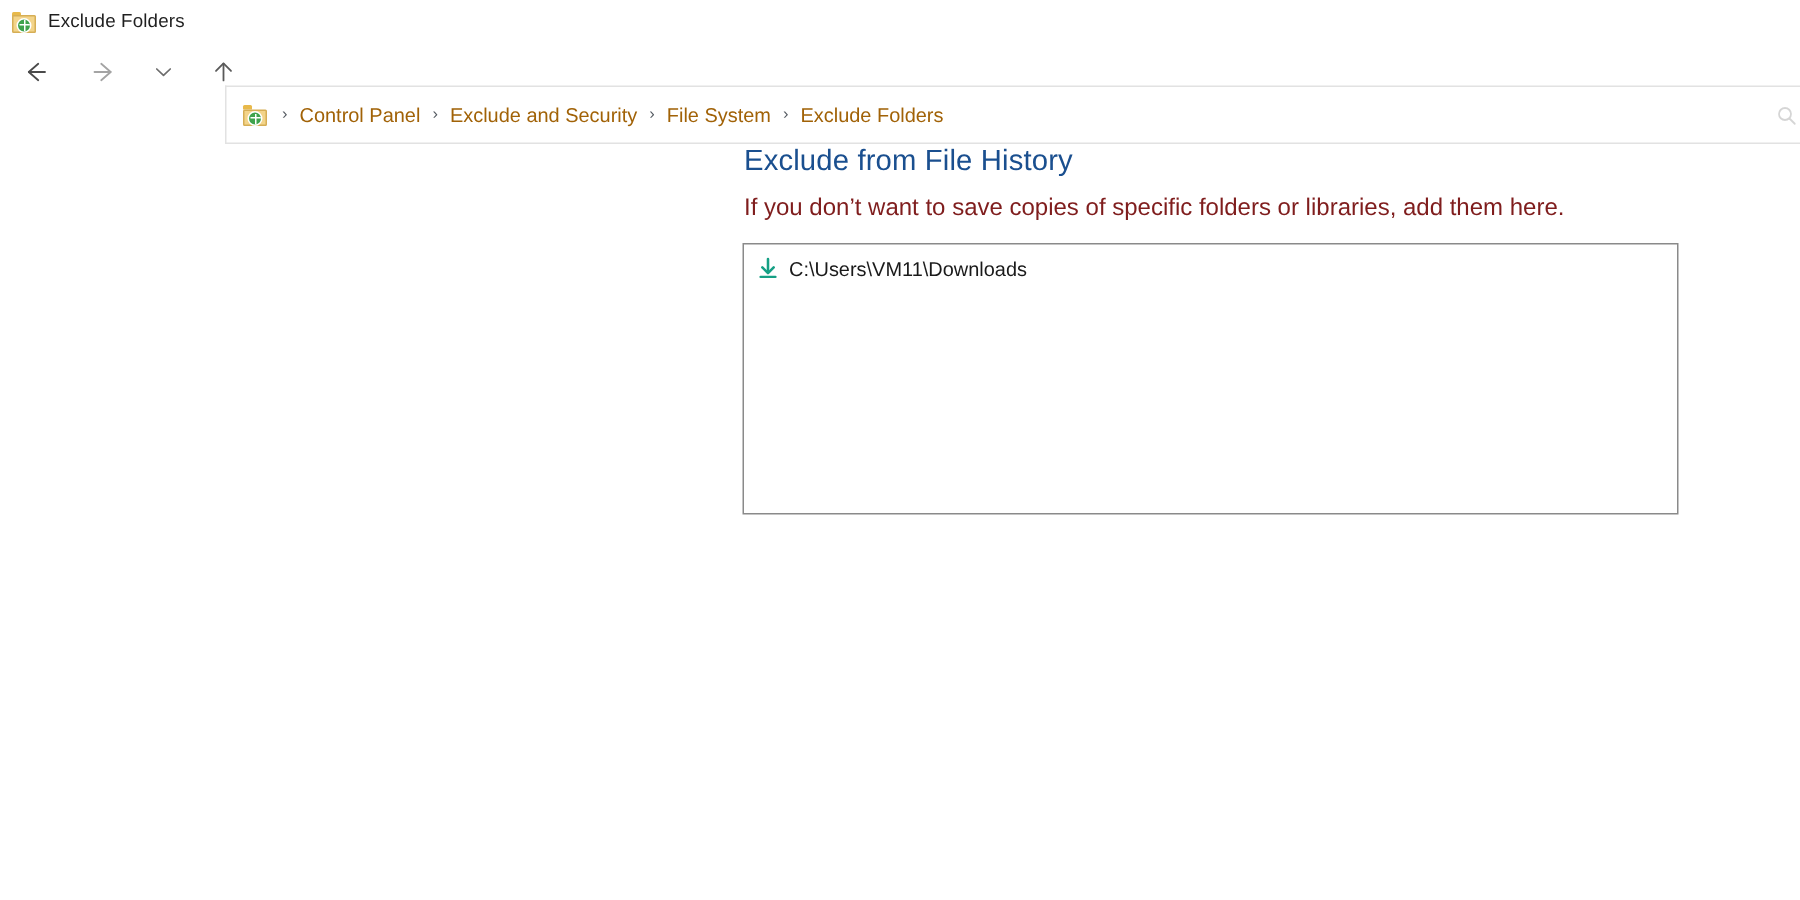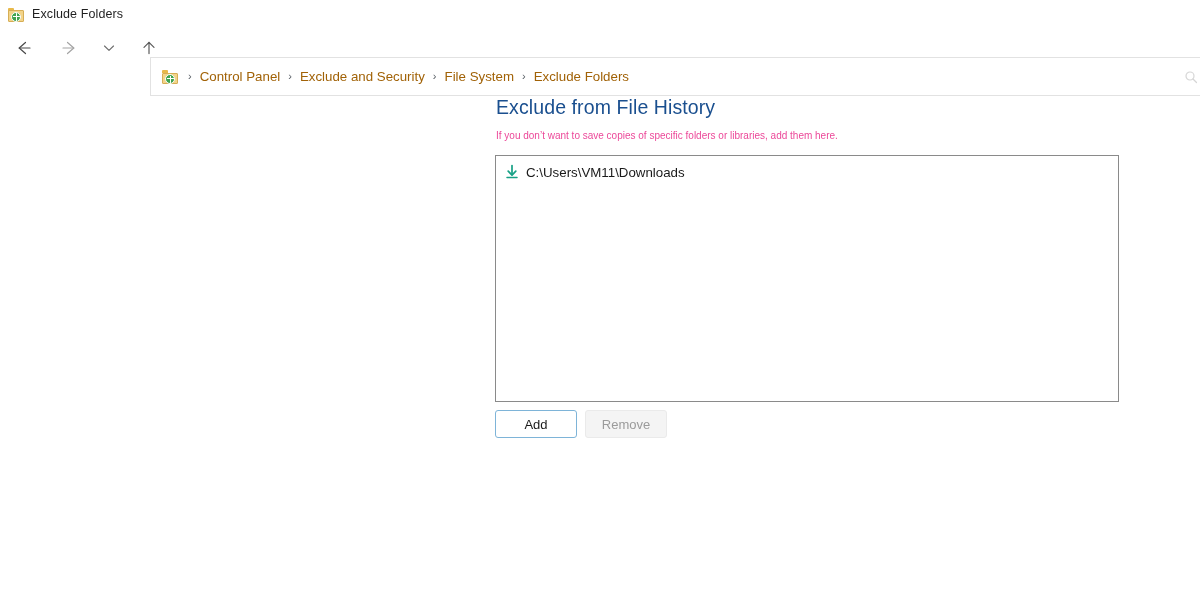--- a/index.html
+++ b/index.html
@@ -155,33 +155,33 @@
     width: 630px;
   }
   .page-heading {
     font-size: 19.5px;
     color: #1a4f8f;
     font-weight: 400;
     margin: 0 0 11px 1px;
     letter-spacing: 0.1px;
   }
   .page-desc {
-    font-size: 10px;
-    color: #ec4899;
+    font-size: 16px;
+    color: #7f1d1d;
     margin: 0 0 14px 1px;
   }
   .list-label {
     font-size: 13.3px;
     color: #1a1a1a;
     margin: 0 0 8px 1px;
   }
 
   .listbox {
     width: 624px;
-    height: 247px;
+    height: 181px;
     border: 1px solid #8a8a8a;
     background: #ffffff;
     box-sizing: border-box;
     padding: 5px 0 0 0;
     overflow: hidden;
   }
   .list-item {
     display: flex;
     align-items: center;
     height: 22px;
@@ -309,18 +309,14 @@
     <div class="list-item">
       <svg class="dl-icon" viewBox="0 0 16 16">
         <line x1="8" y1="1.6" x2="8" y2="10.4" stroke="#16a085" stroke-width="1.7" stroke-linecap="round"></line>
         <path d="M4.2 7.2 L8 11.1 L11.8 7.2" fill="none" stroke="#16a085" stroke-width="1.7" stroke-linecap="round" stroke-linejoin="round"></path>
         <line x1="3" y1="13.6" x2="13" y2="13.6" stroke="#16a085" stroke-width="1.5" stroke-linecap="round"></line>
       </svg>
       <span>C:\Users\VM11\Downloads</span>
     </div>
   </div>
 
-  <div class="button-row">
-    <button class="btn btn-add">Add</button>
-    <button class="btn btn-remove" disabled="">Remove</button>
-  </div>
 
 </div>
 
 </body></html>

